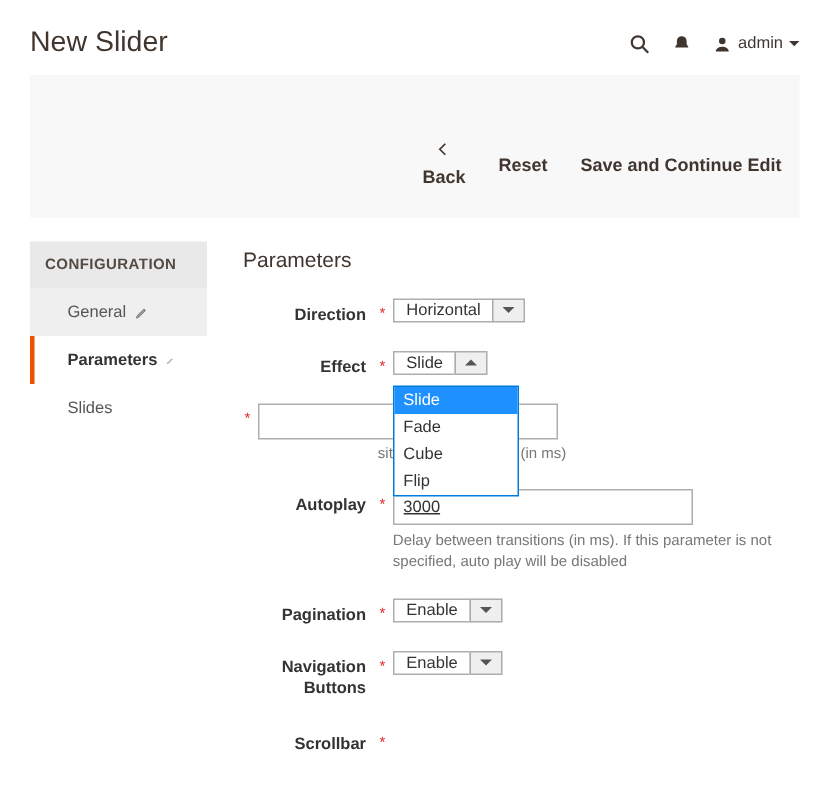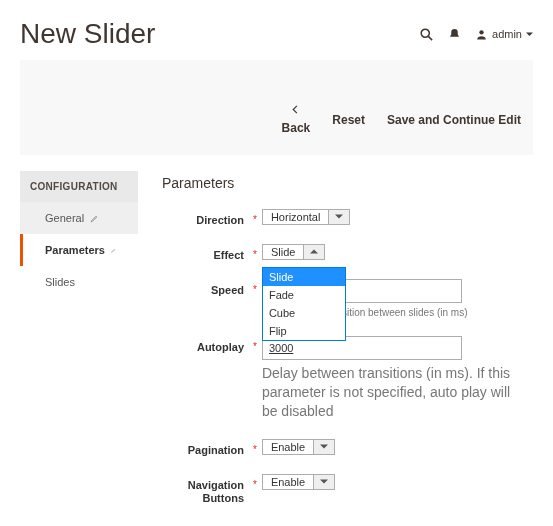--- a/index.html
+++ b/index.html
@@ -1,40 +1,40 @@
 <!DOCTYPE html>
 <html><head>
 <meta charset="utf-8">
 <style>
   * { box-sizing: border-box; margin: 0; padding: 0; }
   body { font-family: Arial, Helvetica, sans-serif; font-size: 12px; color: #333; background: #fff; width: 553px; }
   .page { padding: 18px 20px 20px 20px; }
   .titlebar { display: flex; align-items: center; margin-bottom: 6px; }
-  .title { font-size: 28px; font-weight: 400; color: #41362f; flex: 1; }
+  .title { font-size: 19px; font-weight: 400; color: #41362f; flex: 1; }
   .topicons { display: flex; align-items: center; gap: 14px; }
   .ico svg { display: block; }
   .admin { display: flex; align-items: center; gap: 4px; font-size: 11px; color: #41362f; }
   .actionbar-wrap { background: #f8f8f8; padding: 38px 10px 14px 10px; margin-top: 10px; }
   .actionbar { display: flex; justify-content: flex-end; align-items: center; gap: 18px; }
   .linkbtn { background: none; border: none; font-size: 12px; font-weight: 600; color: #41362f; cursor: pointer; padding: 6px 2px; flex-direction: column; }
   .back { display: inline-flex; align-items: center; gap: 6px; }
   .primary { background: #eb5202; color: #fff; border: none; font-size: 12px; font-weight: 600; padding: 8px 14px; cursor: pointer; }
   .cols { display: flex; gap: 22px; margin-top: 16px; align-items: flex-start; }
   .side { width: 118px; }
   .sidehead { background: #e9e9e9; color: #524b44; font-size: 10px; font-weight: 700; padding: 10px 10px; letter-spacing: .3px; }
   .sideitem { display: flex; align-items: center; gap: 6px; padding: 10px 22px; font-size: 11px; color: #555; border-left: 3px solid transparent; cursor: pointer; }
   .sideitem.active { border-left-color: #eb5202; color: #333; font-weight: 600; background:#fff; }
   .sideitem.gen { background:#efefef; }
   .main { flex: 1; min-width: 0; }
   .sectitle { font-size: 14px; color: #41362f; font-weight: 400; margin: 4px 0 18px 2px; }
   .row { display: flex; align-items: flex-start; margin-bottom: 18px; }
   .lab { width: 90px; text-align: right; padding-right: 6px; padding-top: 5px; font-size: 11px; font-weight: 600; color: #333; }
   .req { color: #e02b27; font-size: 10px; margin: 0 5px 0 3px; padding-top:5px;}
   .ctrl { flex: 1; min-width: 0; position: relative; }
-  .hint { font-size: 14px; color: #777; margin-top: 4px; line-height: 1.35; max-width: 220px; }
+  .hint { font-size: 10px; color: #777; margin-top: 4px; line-height: 1.35; max-width: 220px; }
   .hint.wide { max-width: 260px; }
   .txt { height: 24px; width: 200px; border: 1px solid #adadad; padding: 0 6px; font-size: 11px; color: #333; background:#fff;text-decoration:underline; }
   .seg { display: inline-flex; height: 16px; }
   .segin { border: 1px solid #adadad; background: #fff; font-size: 11px; color: #333; padding: 0 8px; display: inline-flex; align-items: center; min-width: 50px; }
   .caret { width: 22px; border: 1px solid #adadad; border-left:1px solid #adadad; margin-left:-1px; background: #efefef; display: inline-flex; align-items: center; justify-content: center; cursor: pointer; }
   .dd { position: absolute; top: 23px; left: 0; width: 84px; background: #fff; border: 1px solid #007bde; z-index: 5; }
   .dd .opt { font-size: 11px; padding: 3px 6px; color: #333; cursor: pointer; }
   .dd .opt.sel { background: #1e90ff; color: #fff; }
   .hint-inset { font-size:10px;color:#777;margin-top:4px; margin-left:80px;}
 </style>
@@ -136,21 +136,20 @@
           <div class="dd">
             <div class="opt sel">Slide</div>
             <div class="opt">Fade</div>
             <div class="opt">Cube</div>
             <div class="opt">Flip</div>
           </div>
         </div>
       </div>
 
       <div class="row">
-        <div class="lab">Speed</div>
         <div class="req">*</div>
         <div class="ctrl">
           <input class="txt" type="text" value="" style="">
           <div class="hint-inset">sition between slides (in ms)</div>
         </div>
       </div>
 
       <div class="row">
         <div class="lab">Autoplay</div>
         <div class="req">*</div>

